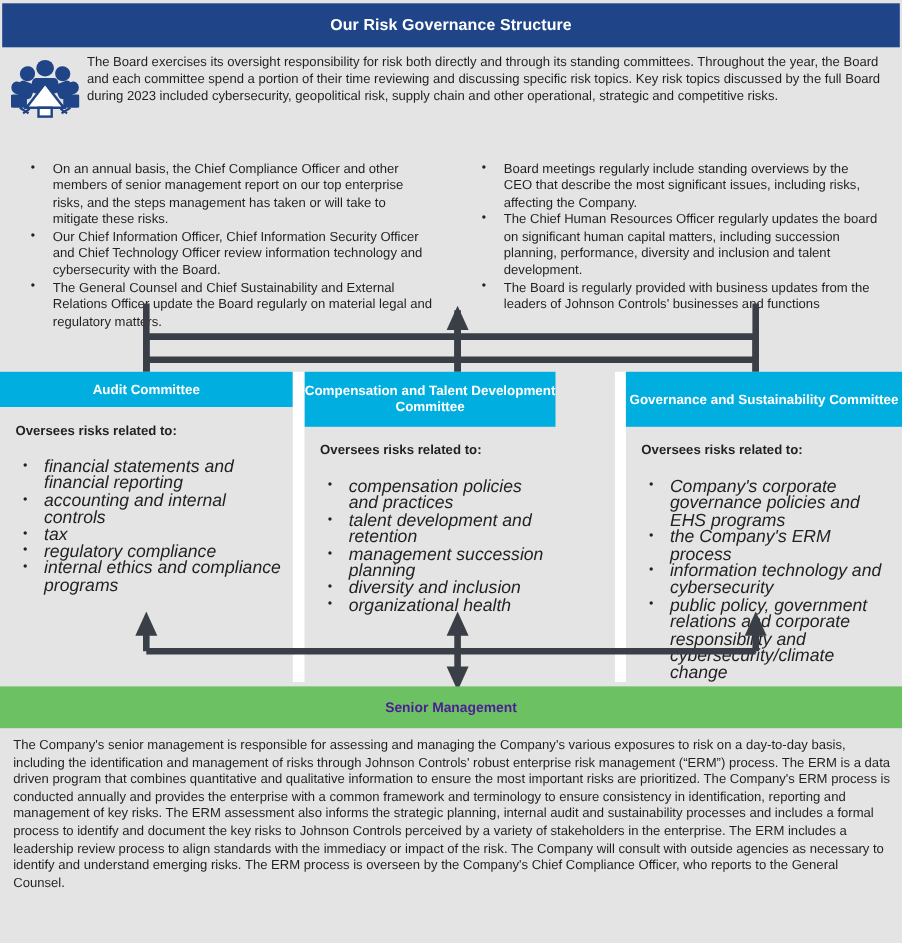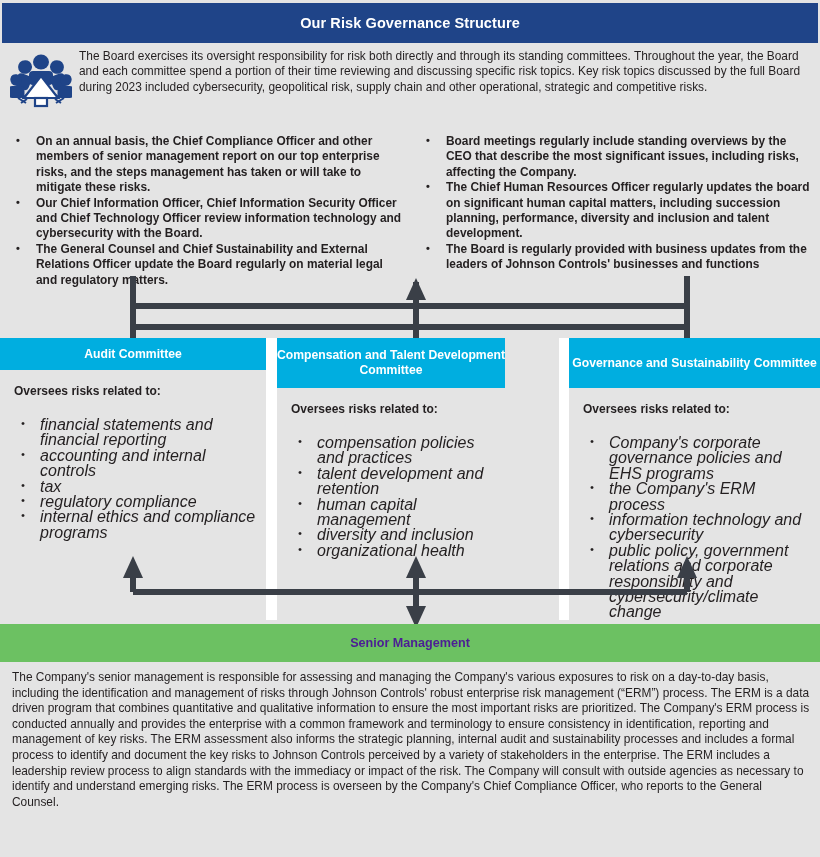--- a/index.html
+++ b/index.html
@@ -74,23 +74,22 @@
   }
   .board-col {
     position: absolute;
     top: 0;
   }
   .board-col.left { left: 12px; width: 394px; }
   .board-col.right { left: 422px; width: 390px; }
 
   ul.bl {
     list-style: none;
-    margin: 0;
+    margin: 12px;
     padding: 0;
-    font-weight: bold;
   }
   ul.bl > li {
     position: relative;
     padding-left: 24px;
     font-size: 11.9px;
     line-height: 15.4px;
     margin-bottom: 0px;
   }
   ul.bl > li::before {
     content: "\2022";
@@ -298,21 +297,21 @@
       </div>
     </div>
 
     <div class="com-col c2">
       <div class="com-head tall">Compensation and Talent Development Committee</div>
       <div class="com-body">
         <p class="lead">Oversees risks related to:</p>
         <ul class="cl">
           <li>compensation policies and practices</li>
           <li>talent development and retention</li>
-          <li>human capital management</li>
+          <li>management succession planning</li>
           <li>diversity and inclusion</li>
           <li>organizational health</li>
         </ul>
       </div>
     </div>
 
     <div class="com-col c3">
       <div class="com-head tall">Governance and Sustainability Committee</div>
       <div class="com-body">
         <p class="lead">Oversees risks related to:</p>

